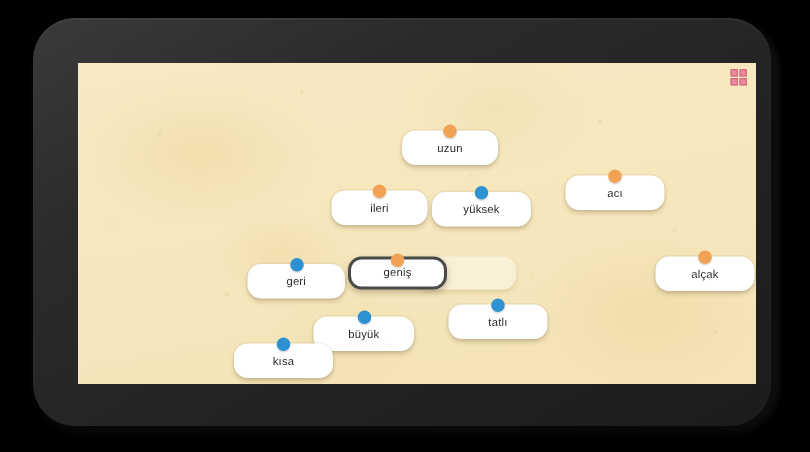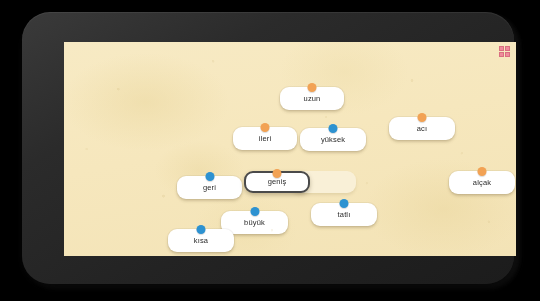--- a/index.html
+++ b/index.html
@@ -52,21 +52,20 @@
     width: 452px;
     height: 214px;
     overflow: hidden;
     background:
       radial-gradient(ellipse 120px 70px at 18% 28%, rgba(235,216,160,.55) 0%, rgba(235,216,160,0) 70%),
       radial-gradient(ellipse 90px 60px at 62% 14%, rgba(238,221,170,.45) 0%, rgba(238,221,170,0) 72%),
       radial-gradient(ellipse 110px 70px at 84% 78%, rgba(233,213,155,.45) 0%, rgba(233,213,155,0) 72%),
       radial-gradient(ellipse 70px 50px at 40% 88%, rgba(236,219,166,.40) 0%, rgba(236,219,166,0) 75%),
       radial-gradient(ellipse 60px 40px at 30% 60%, rgba(230,210,150,.35) 0%, rgba(230,210,150,0) 75%),
       linear-gradient(170deg, #f7eac4 0%, #f6e7bd 45%, #f3e3b6 100%);
-    margin-left: 12px;
   }
   .screen::after {
     
     content: "";
     position: absolute;
     inset: 0;
     pointer-events: none;
     background-image:
       radial-gradient(circle at 12% 22%, rgba(205,182,120,.22) 0 1.2px, transparent 1.6px),
       radial-gradient(circle at 33% 9%,  rgba(205,182,120,.18) 0 1.1px, transparent 1.5px),

